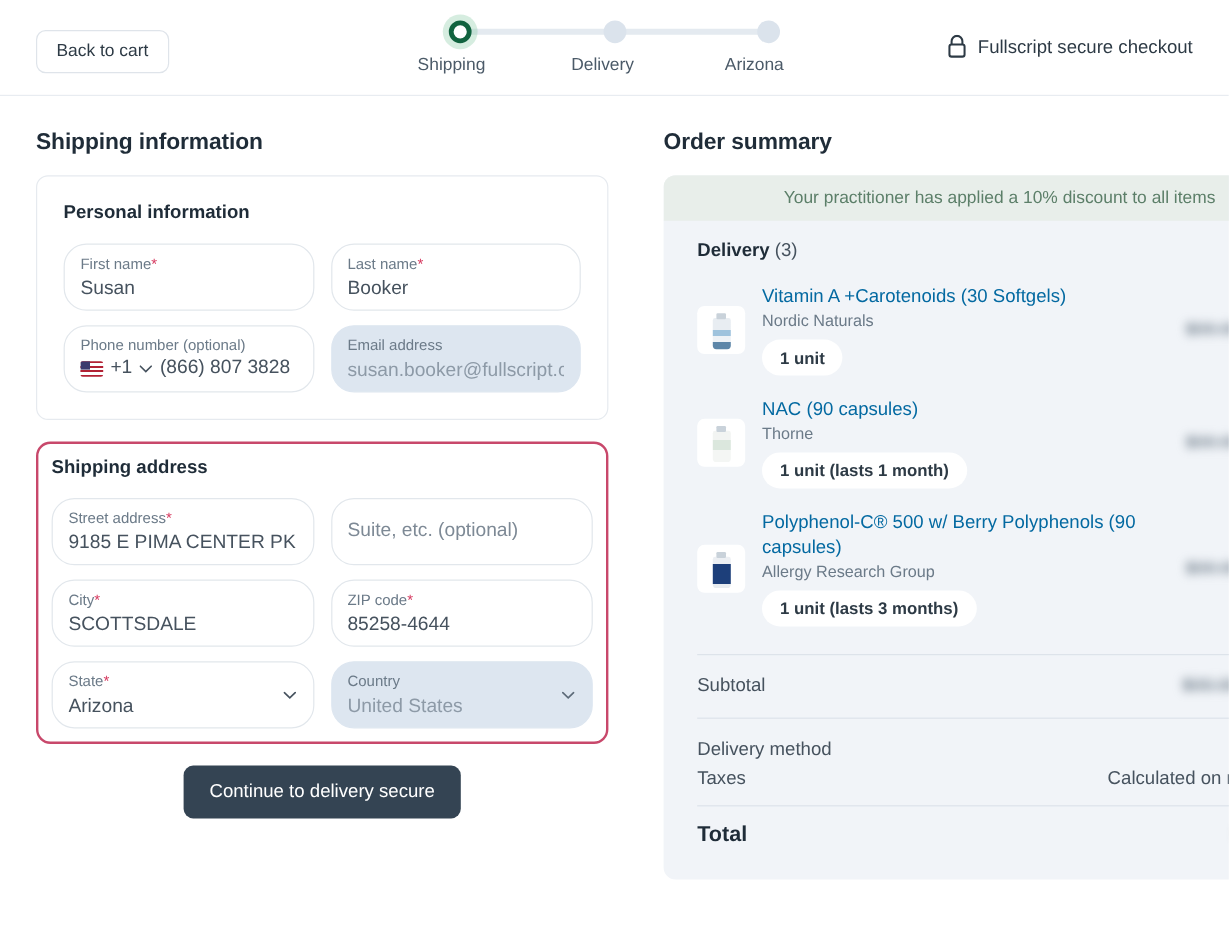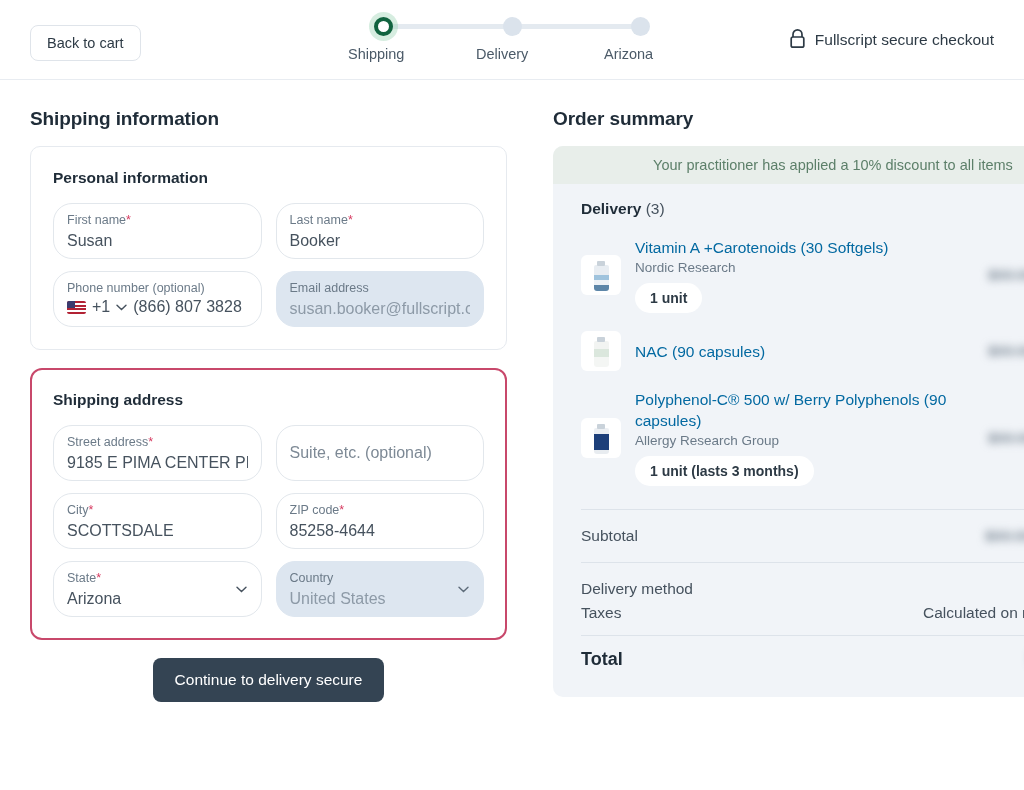--- a/index.html
+++ b/index.html
@@ -121,21 +121,21 @@
   
   .card {
     background: #ffffff;
     border: 1px solid #e6eaef;
     border-radius: 10px;
     padding: 22px;
   }
   .card.highlighted {
     border: 2px solid #c8486b;
     border-radius: 12px;
-    padding: 21px;
+    padding: 11px;
   }
   .card + .card { margin-top: 18px; }
 
   .card-title {
     font-size: 15.5px;
     font-weight: bold;
     color: #1f2c38;
     margin-bottom: 16px;
   }
 
@@ -503,34 +503,36 @@
           <b>Delivery</b>
           <span>(3)</span>
         </div>
 
         <div class="product">
           <div class="thumb">
             <div class="bottle b1"></div>
           </div>
           <div class="p-info">
             <div class="p-name">Vitamin A +Carotenoids (30 Softgels)</div>
-            <div class="p-brand">Nordic Research</div>
+            <div class="p-brand">Nordic Naturals</div>
             <span class="p-pill">1 unit</span>
           </div>
           <div class="p-price">
             <span class="old">$00.00</span><span class="new">$00.00</span>
           </div>
         </div>
 
         <div class="product">
           <div class="thumb">
             <div class="bottle b2"></div>
           </div>
           <div class="p-info">
             <div class="p-name">NAC (90 capsules)</div>
+            <div class="p-brand">Thorne</div>
+            <span class="p-pill">1 unit (lasts 1 month)</span>
           </div>
           <div class="p-price">
             <span class="old">$00.00</span><span class="new">$00.00</span>
           </div>
         </div>
 
         <div class="product">
           <div class="thumb">
             <div class="bottle b3"></div>
           </div>

